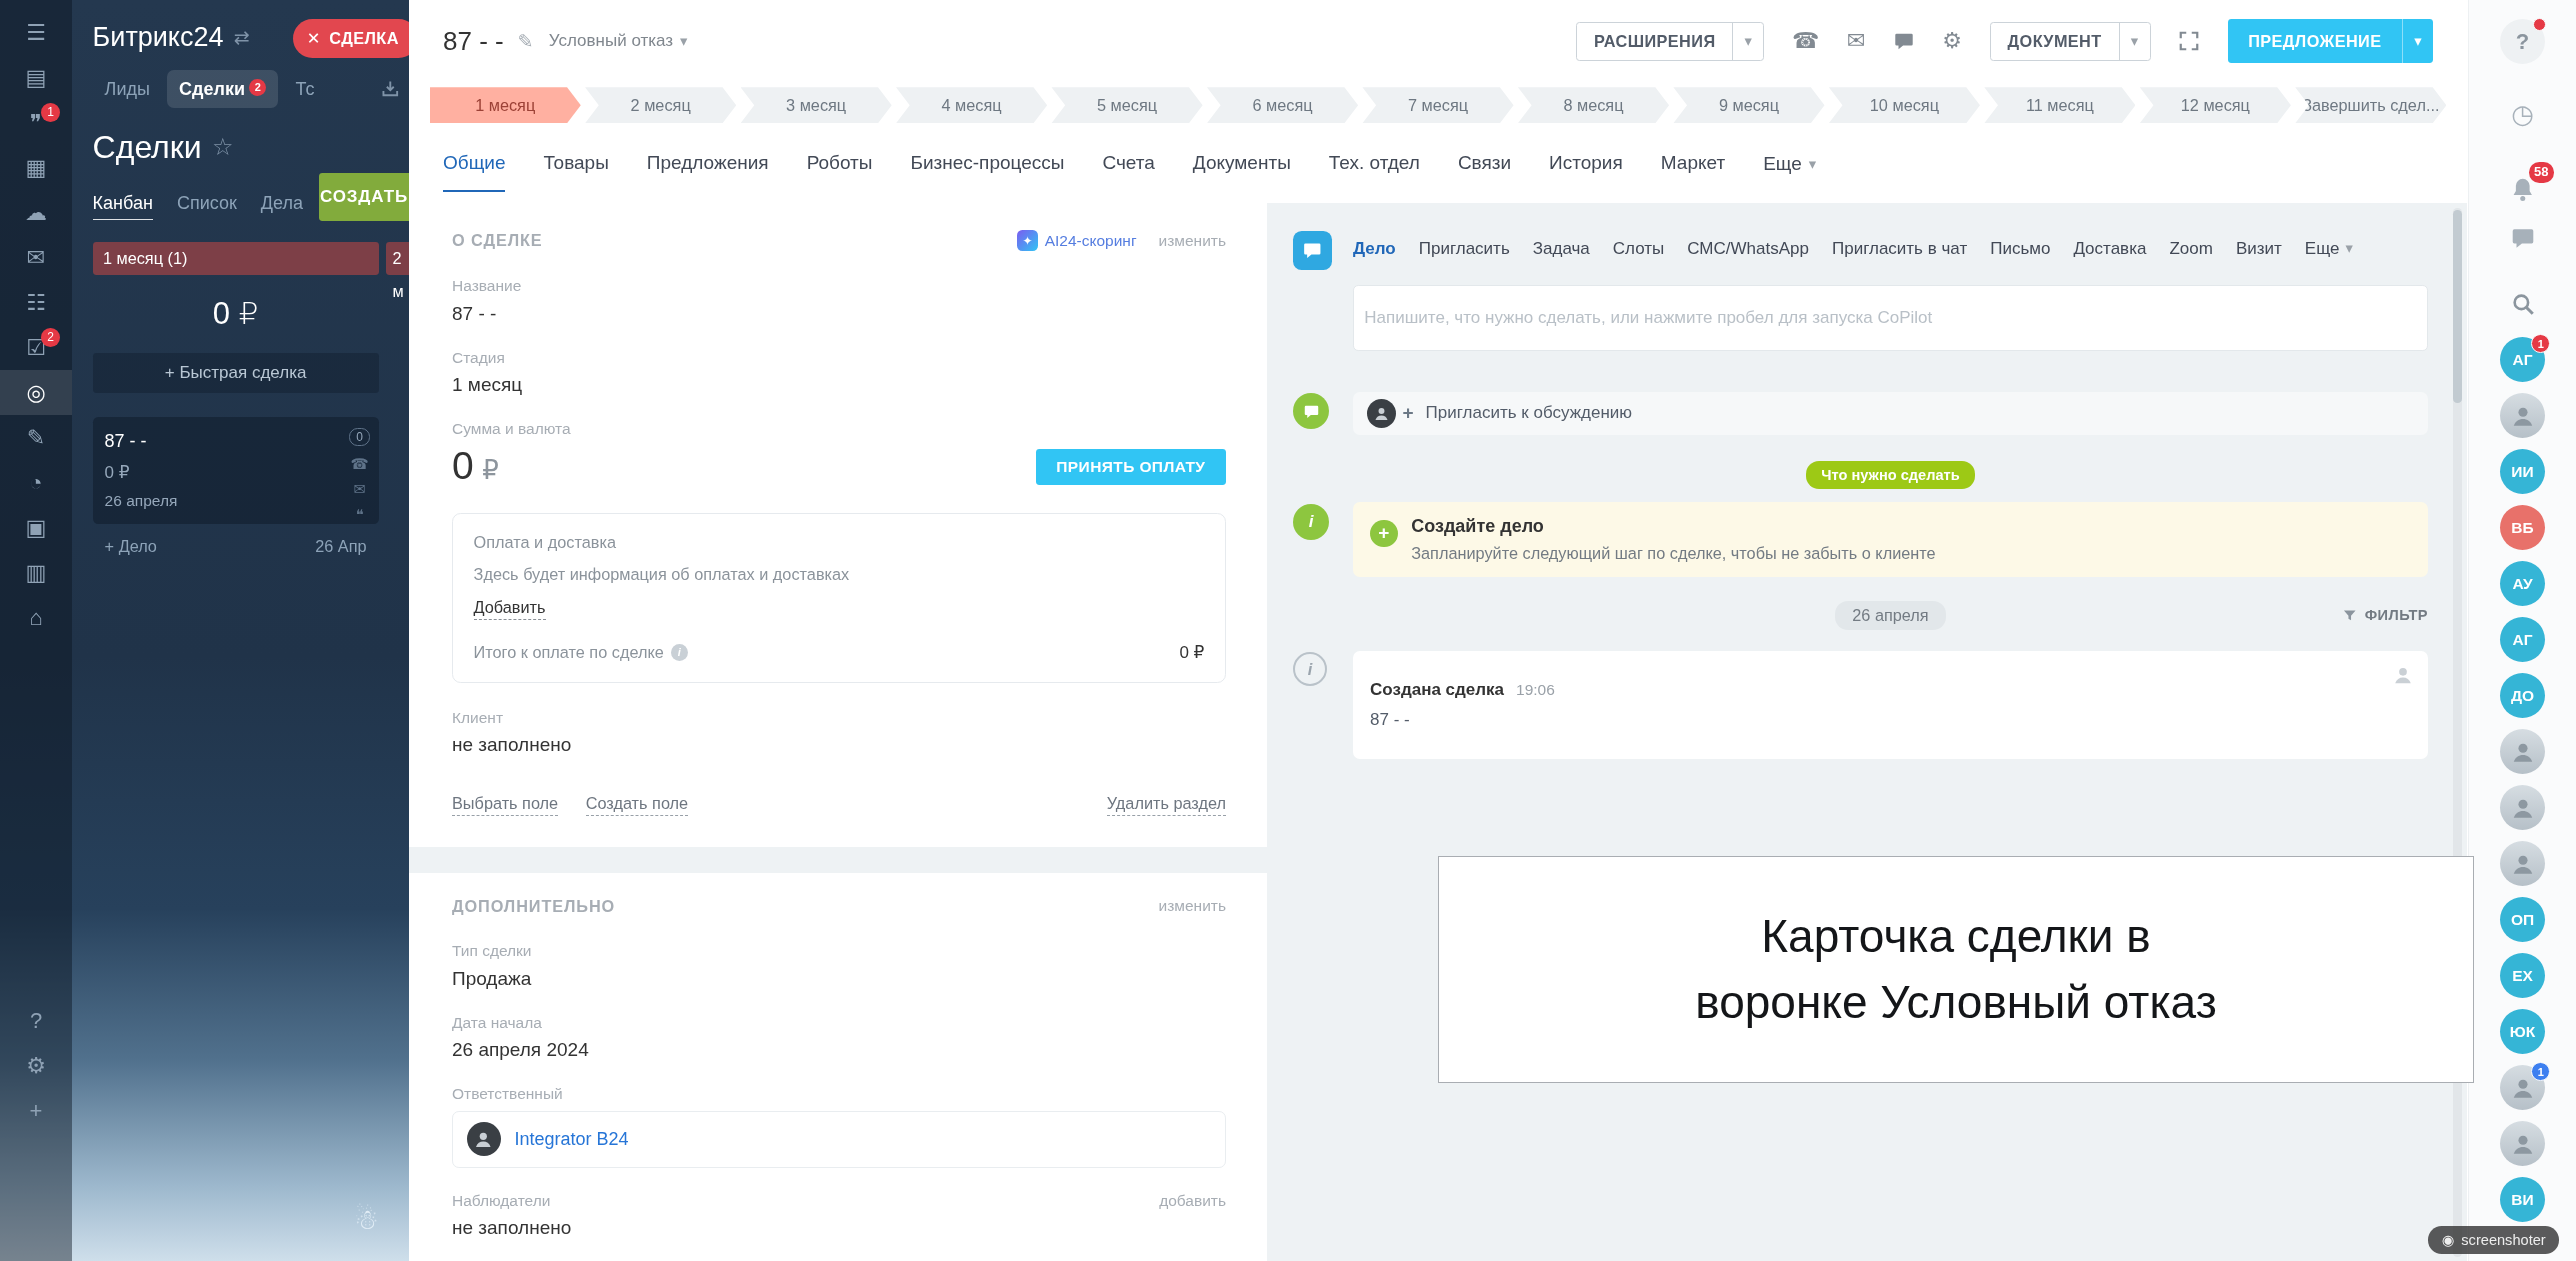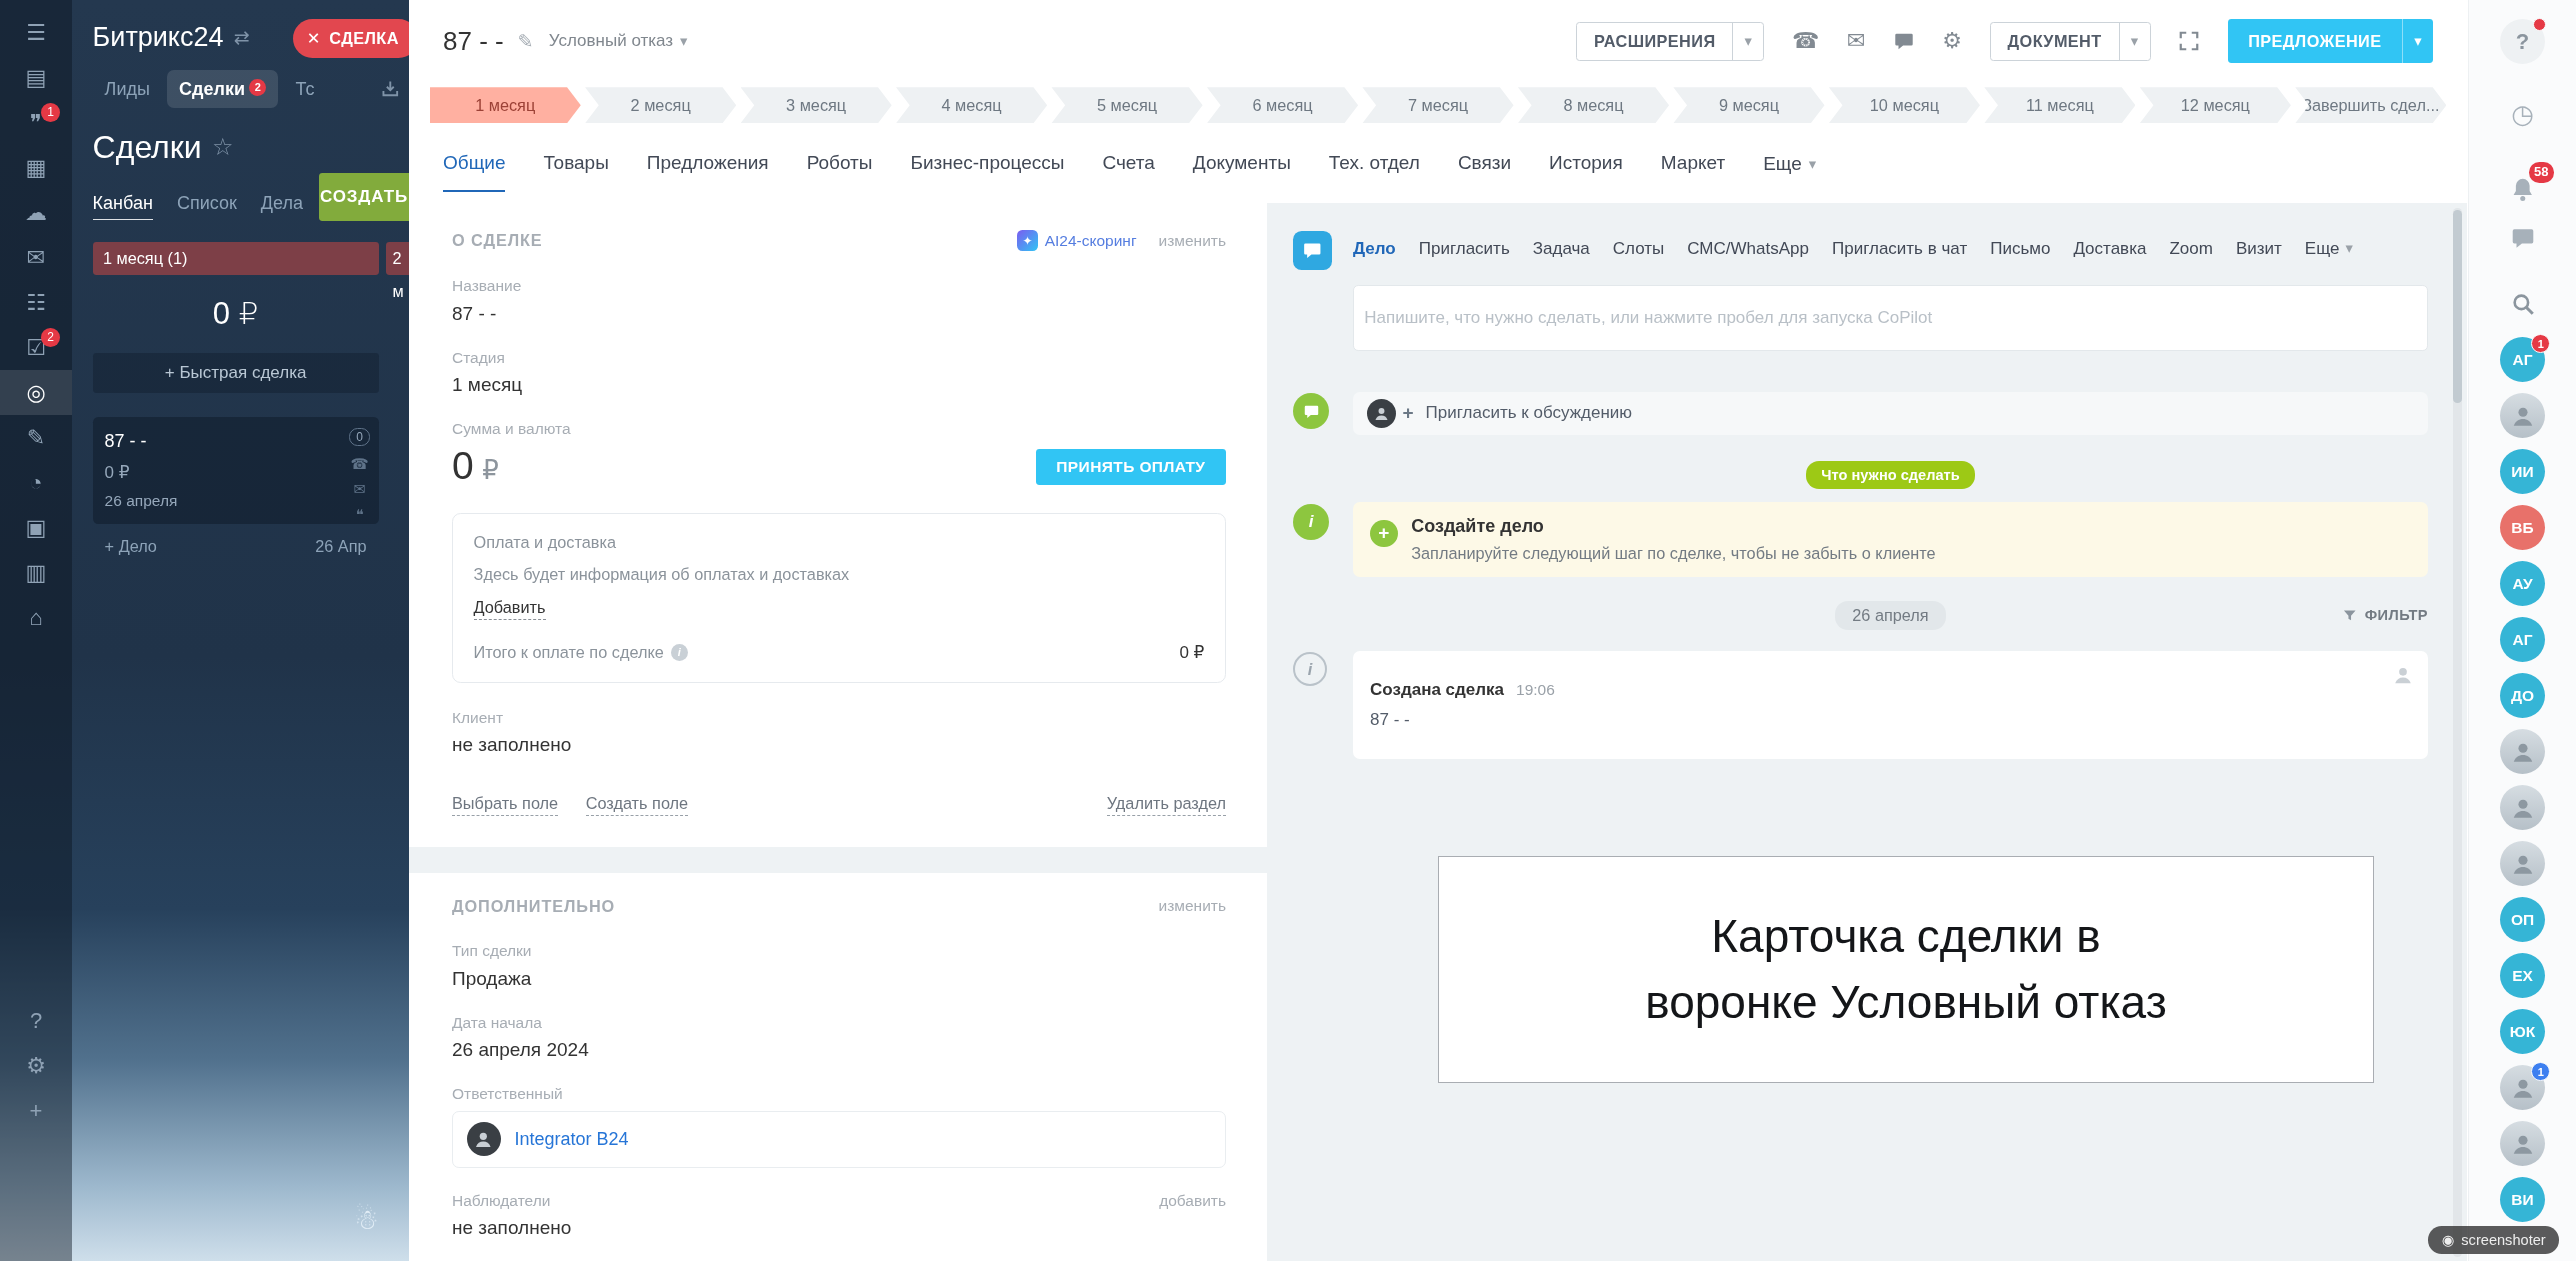--- a/index.html
+++ b/index.html
@@ -186,21 +186,21 @@
   .avatar:first-of-type { margin-top:19px; }
   .av-teal { background:#35b5d6; }
   .av-red { background:#e8716a; }
   .av-photo { background:linear-gradient(180deg,#d6dde2,#b6c0c8); }
   .av-badge { position:absolute; top:-3.4px; right:-5.2px; min-width:19px; height:19px; border-radius:9.4px; color:#fff;
     font-size:11px; line-height:19px; text-align:center; padding:0 4.3px; border:1.7px solid #fafbfc; }
   .avb-red { background:#e53945; }
   .avb-blue { background:#3d7ff0; }
 
   
-  .callout { position:absolute; left:1438px; top:856px; width:936px; height:227px; background:#fff;
+  .callout { position:absolute; left:1438px; top:856px; width:1036px; height:227px; background:#fff;
     border:0.9px solid #a9adb2; z-index:10; display:flex; flex-direction:column; align-items:center; justify-content:center;
     font-size:46px; color:#141619; line-height:1.42; }
   .watermark { position:absolute; left:2428px; top:1226px; height:27.5px; background:rgba(45,45,45,.78); border-radius:13.7px;
     color:#eee; font-size:14.6px; display:flex; align-items:center; gap:6.9px; padding:0 13.7px; z-index:20; }
   .hidden-defs { position:absolute; width:0; height:0; overflow:hidden; }
 </style>
 </head>
 <body>
 
 <svg class="hidden-defs" aria-hidden="true">

